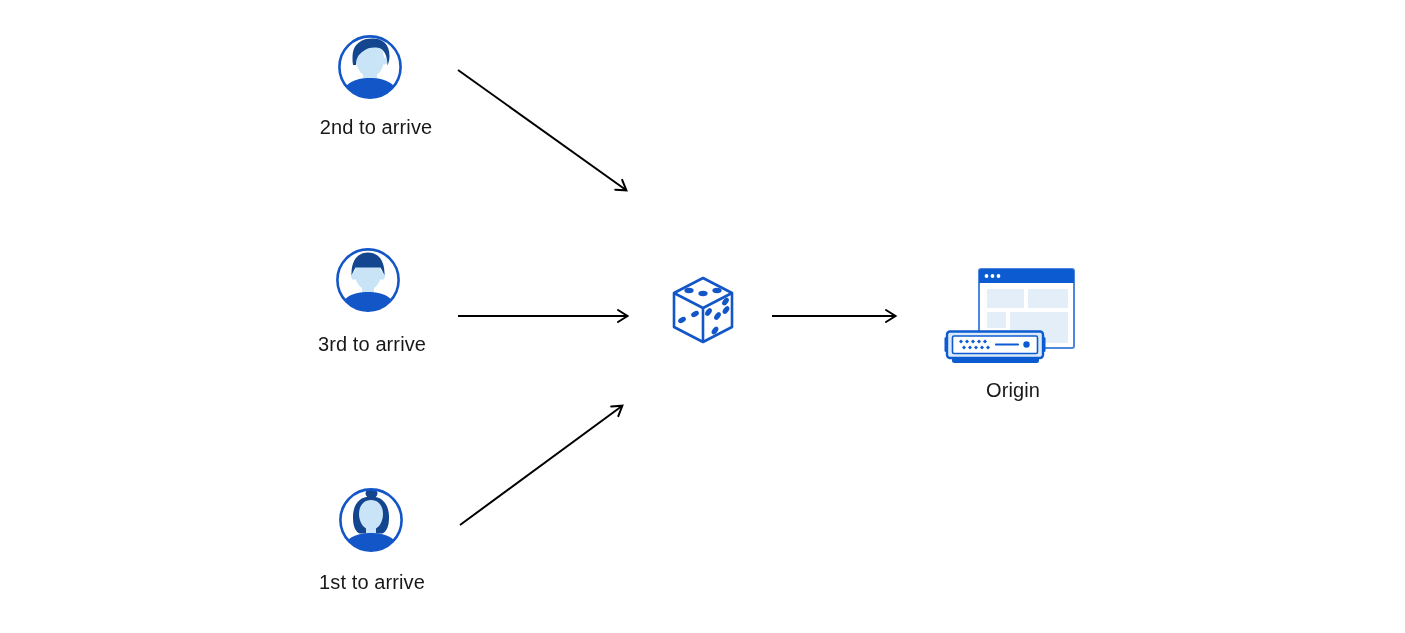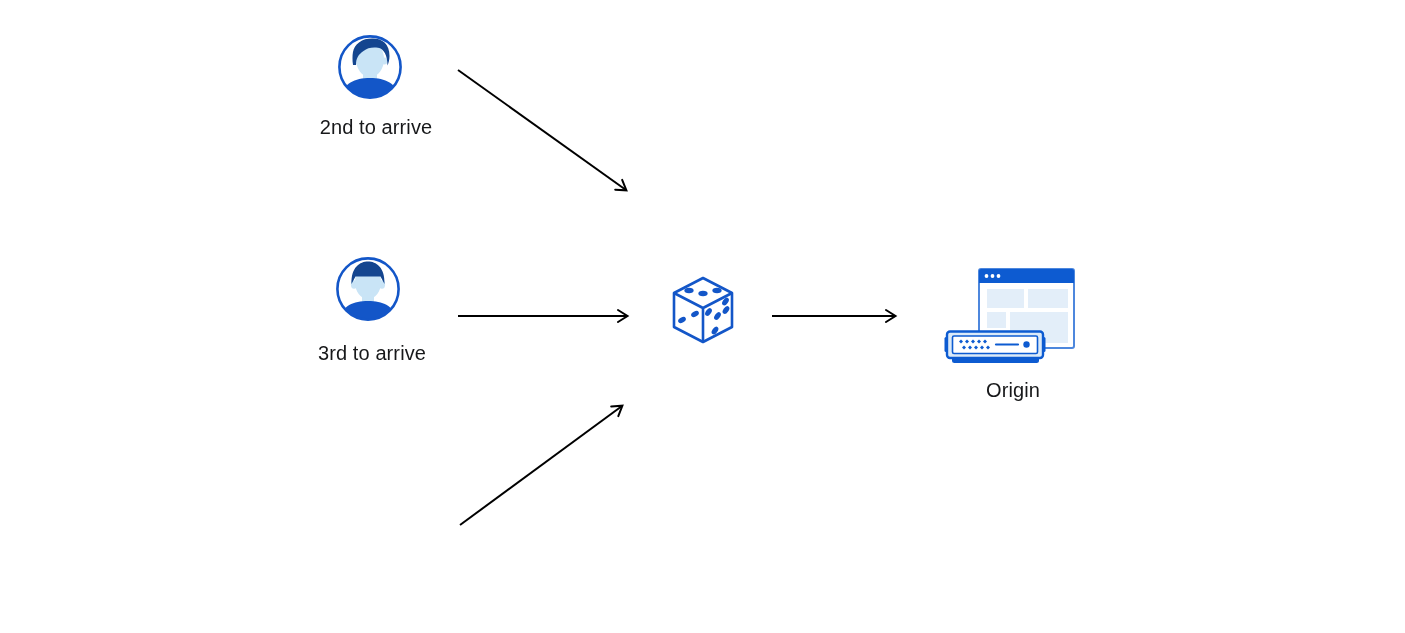--- a/index.html
+++ b/index.html
@@ -79,41 +79,60 @@
         <path d="M33,9 C42,9 47,16 47,25 C47,35 41,43 33,43 C25,43 19,35 19,25 C19,16 24,9 33,9 Z" class="f-face"></path>
         <ellipse cx="18.5" cy="27" rx="2.8" ry="3.6" class="f-face"></ellipse>
         <ellipse cx="47.5" cy="27" rx="2.8" ry="3.6" class="f-face"></ellipse>
         <path d="M16,31 C15,22 15,13 22,8.5 C26,5.5 30,4.6 35,4.6 C45,4.2 52.5,10 52.5,22 C52.5,26 51.5,29 50.5,31.5 C50.5,22 47,14.5 41,13.8 C35,13 30.5,14 26.5,17 C21.5,20.5 19,24 19,31 Z" class="f-hair"></path>
       </g>
       <circle cx="33" cy="33" r="30.6" fill="none" class="st-primary" stroke-width="2.6"></circle>
     </svg>
     <div class="node-label" style="left:-61px; top:82px;">2nd to arrive</div>
   </div>
 
-  <div class="node" style="left:335px; top:256px;">
+  <div class="node" style="left:335px; top:247px;">
     <svg width="66" height="66" viewBox="0 0 66 66" xmlns="http://www.w3.org/2000/svg">
       <defs>
           <clipPath id="clip-a2">
             <circle cx="33" cy="33" r="30.3"></circle>
           </clipPath>
         </defs>
       <circle cx="33" cy="33" r="30.3" class="f-white"></circle>
       <g clip-path="url(#clip-a2)">
         <rect x="27" y="34" width="12" height="14" rx="2" class="f-face"></rect>
         <path d="M3,66 C6,50 18,45 33,45 C48,45 60,50 63,66 Z" class="f-primary"></path>
         <ellipse cx="19" cy="28.5" rx="3.1" ry="4.2" class="f-face"></ellipse>
         <ellipse cx="47" cy="28.5" rx="3.1" ry="4.2" class="f-face"></ellipse>
         <path d="M33,10 C41,10 46,17 46,26 C46,36 40,43 33,43 C26,43 20,36 20,26 C20,17 25,10 33,10 Z" class="f-face"></path>
         <path d="M16.5,28 C16,11 25,5.5 33,5.5 C41,5.5 50,11 49.5,28 L45.5,20.5 L20.5,20.5 Z" class="f-hair"></path>
       </g>
       <circle cx="33" cy="33" r="30.6" fill="none" class="st-primary" stroke-width="2.6"></circle>
     </svg>
     <div class="node-label" style="left:-63px; top:86px;">3rd to arrive</div>
   </div>
 
+  <div class="node" style="left:338px; top:487px;">
+    <svg width="66" height="66" viewBox="0 0 66 66" xmlns="http://www.w3.org/2000/svg">
+      <defs>
+          <clipPath id="clip-a3">
+            <circle cx="33" cy="33" r="30.3"></circle>
+          </clipPath>
+        </defs>
+      <circle cx="33" cy="33" r="30.3" class="f-white"></circle>
+      <g clip-path="url(#clip-a3)">
+        <ellipse cx="33.5" cy="6.5" rx="6" ry="4.8" class="f-hair"></ellipse>
+        <path d="M33,9.5 C20,9.5 14.5,19 15,32 C15.2,40 18,45 21.5,46.5 L44.5,46.5 C48,45 50.8,40 51,32 C51.5,19 46,9.5 33,9.5 Z" class="f-hair"></path>
+        <rect x="28" y="35" width="10" height="14" rx="2" class="f-face"></rect>
+        <path d="M33,13 C40.5,13 45,19 45,27 C45,36 39.5,43 33,43 C26.5,43 21,36 21,27 C21,19 25.5,13 33,13 Z" class="f-face"></path>
+        <path d="M3,66 C6,51 18,46 33,46 C48,46 60,51 63,66 Z" class="f-primary"></path>
+      </g>
+      <circle cx="33" cy="33" r="30.6" fill="none" class="st-primary" stroke-width="2.6"></circle>
+    </svg>
+    <div class="node-label" style="left:-66px; top:84px;">1st to arrive</div>
+  </div>
 
   <div class="node" style="left:668px; top:274px;">
     <svg width="70" height="72" viewBox="0 0 70 72" xmlns="http://www.w3.org/2000/svg">
       <path d="M35,4 L64,19 L64,53 L35,68 L6,53 L6,19 Z" class="f-white st-primary" stroke-width="2.6" stroke-linejoin="round"></path>
       <path d="M6,19 L35,34 L64,19 M35,34 L35,68" fill="none" class="st-primary" stroke-width="2.6" stroke-linejoin="round"></path>
 
       <ellipse cx="21" cy="16.5" rx="4.6" ry="2.7" class="f-primary"></ellipse>
       <ellipse cx="35" cy="19.5" rx="4.6" ry="2.7" class="f-primary"></ellipse>
       <ellipse cx="49" cy="16.5" rx="4.6" ry="2.7" class="f-primary"></ellipse>
 

